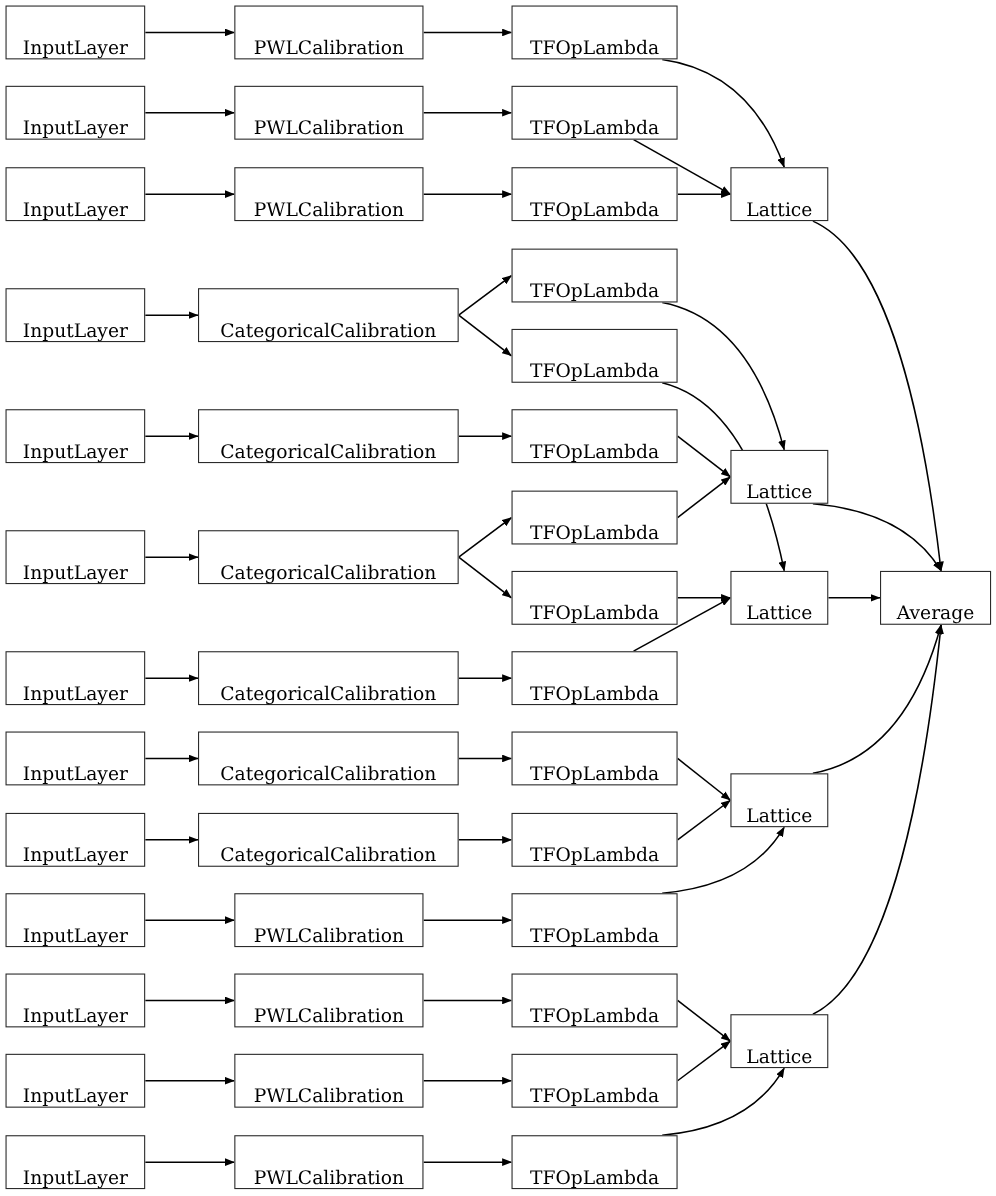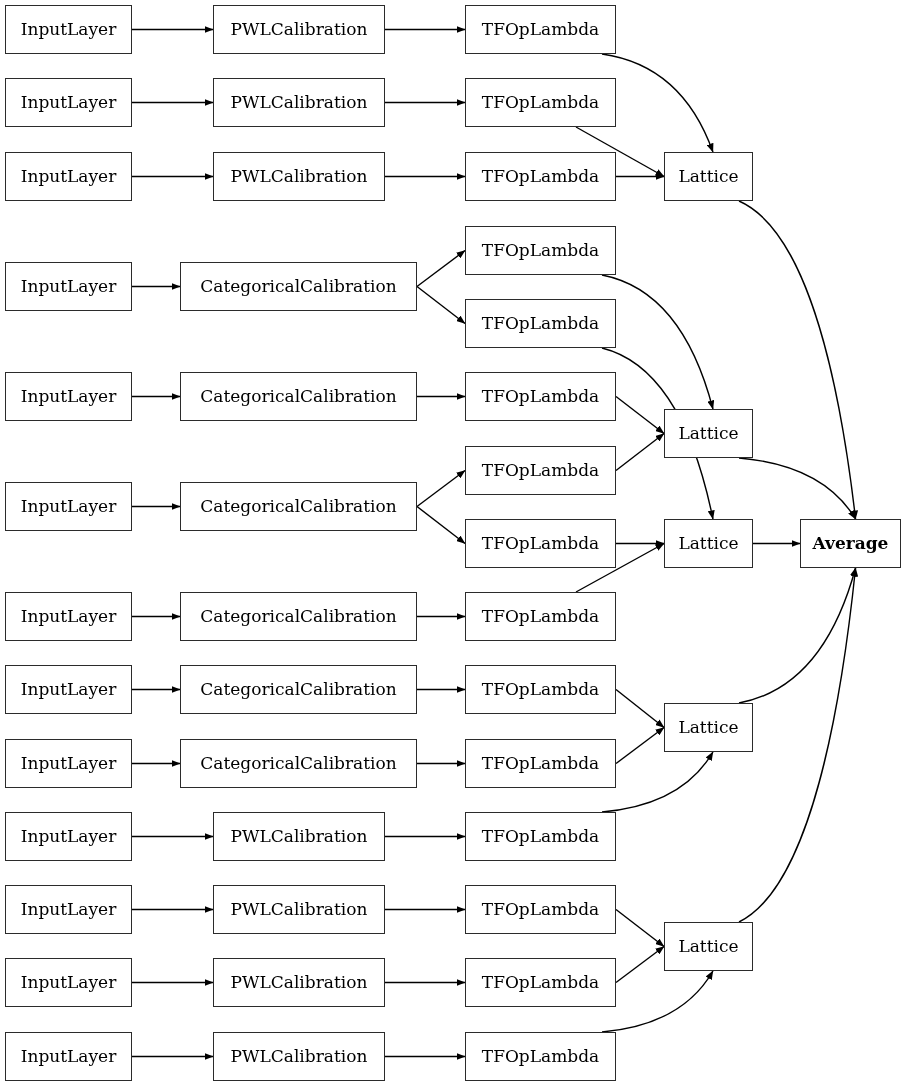--- a/index.html
+++ b/index.html
@@ -22,21 +22,21 @@
     width: 905px;
     height: 1087px;
     pointer-events: none;
   }
   .node {
     position: absolute;
     box-sizing: border-box;
     border: 1px solid #2b2b2b;
     background: #ffffff;
     display: flex;
-    align-items: center;
+    align-items: flex-end;
     justify-content: center;
     color: #000000;
     font-size: 17px;
     line-height: 1;
     white-space: nowrap;
     letter-spacing: 0px;
   }
   .node-label {
     display: block;
     pointer-events: none;
@@ -235,17 +235,17 @@
       </div>
       <div class="node" style="left: 664px; top: 519px; width: 89px; height: 49px;">
         <span class="node-label">Lattice</span>
       </div>
       <div class="node" style="left: 664px; top: 703px; width: 89px; height: 49px;">
         <span class="node-label">Lattice</span>
       </div>
       <div class="node" style="left: 664px; top: 922px; width: 89px; height: 49px;">
         <span class="node-label">Lattice</span>
       </div>
-      <div class="node" style="left: 800px; top: 519px; width: 101px; height: 49px; font-weight: bold;">
+      <div class="node" style="left: 800px; top: 519px; width: 101px; height: 49px;">
         <span class="node-label">Average</span>
       </div>
     </div>
 </div>
 
 </body></html>

